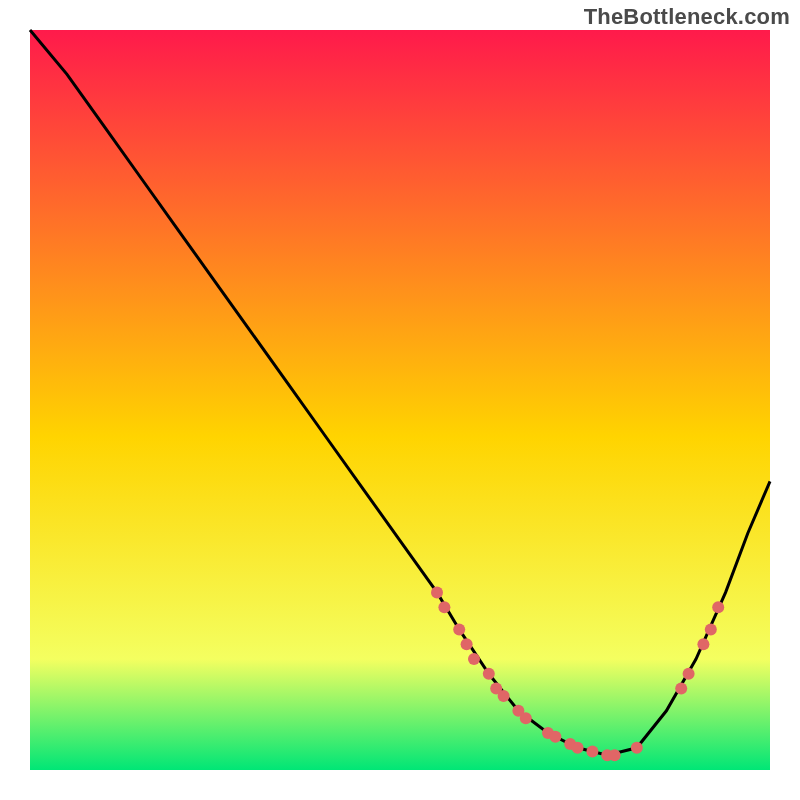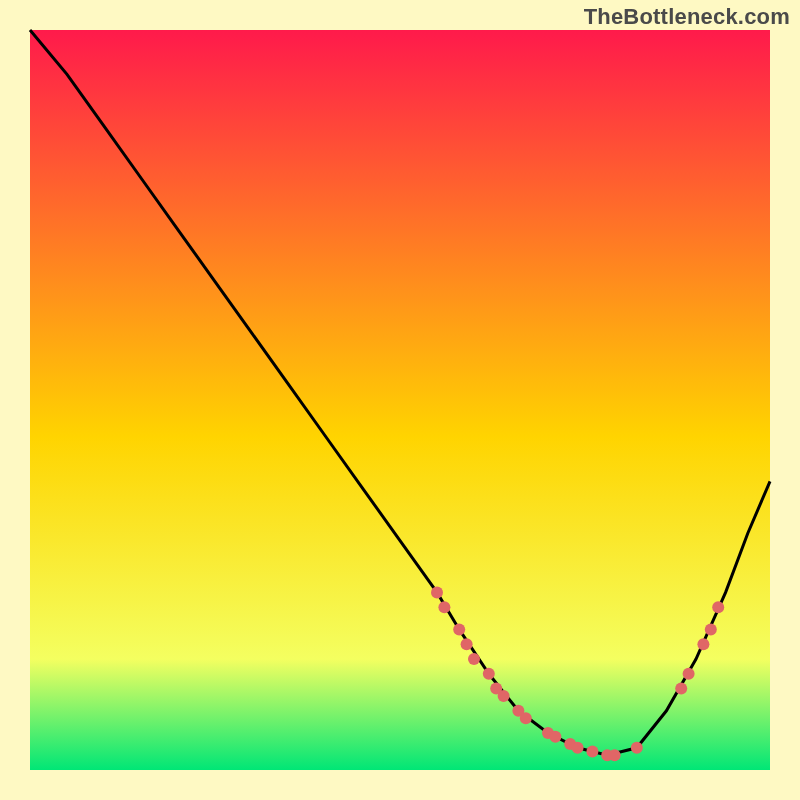--- a/index.html
+++ b/index.html
@@ -8,21 +8,21 @@
     background: #000;
     width: 800px;
     height: 800px;
     overflow: hidden;
     font-family: Arial, Helvetica, sans-serif;
   }
   .frame {
     position: relative;
     width: 800px;
     height: 800px;
-    background: #fef9c3;
+    background: #ffffff;
   }
   .watermark {
     position: absolute;
     top: 4px;
     right: 10px;
     color: #4a4a4a;
     font-size: 22px;
     font-weight: 600;
     letter-spacing: 0.2px;
     z-index: 5;

